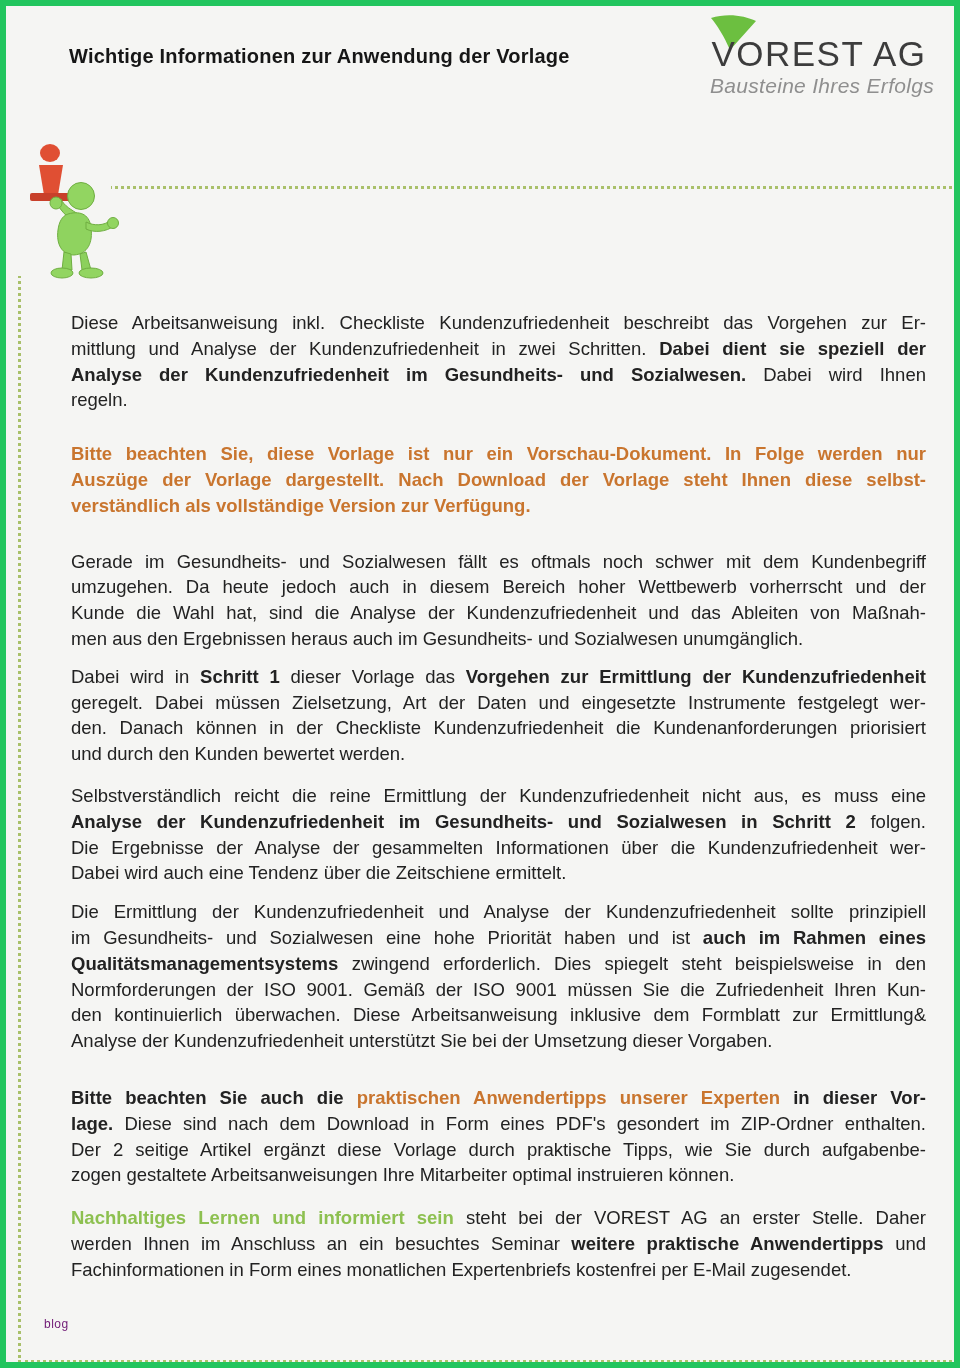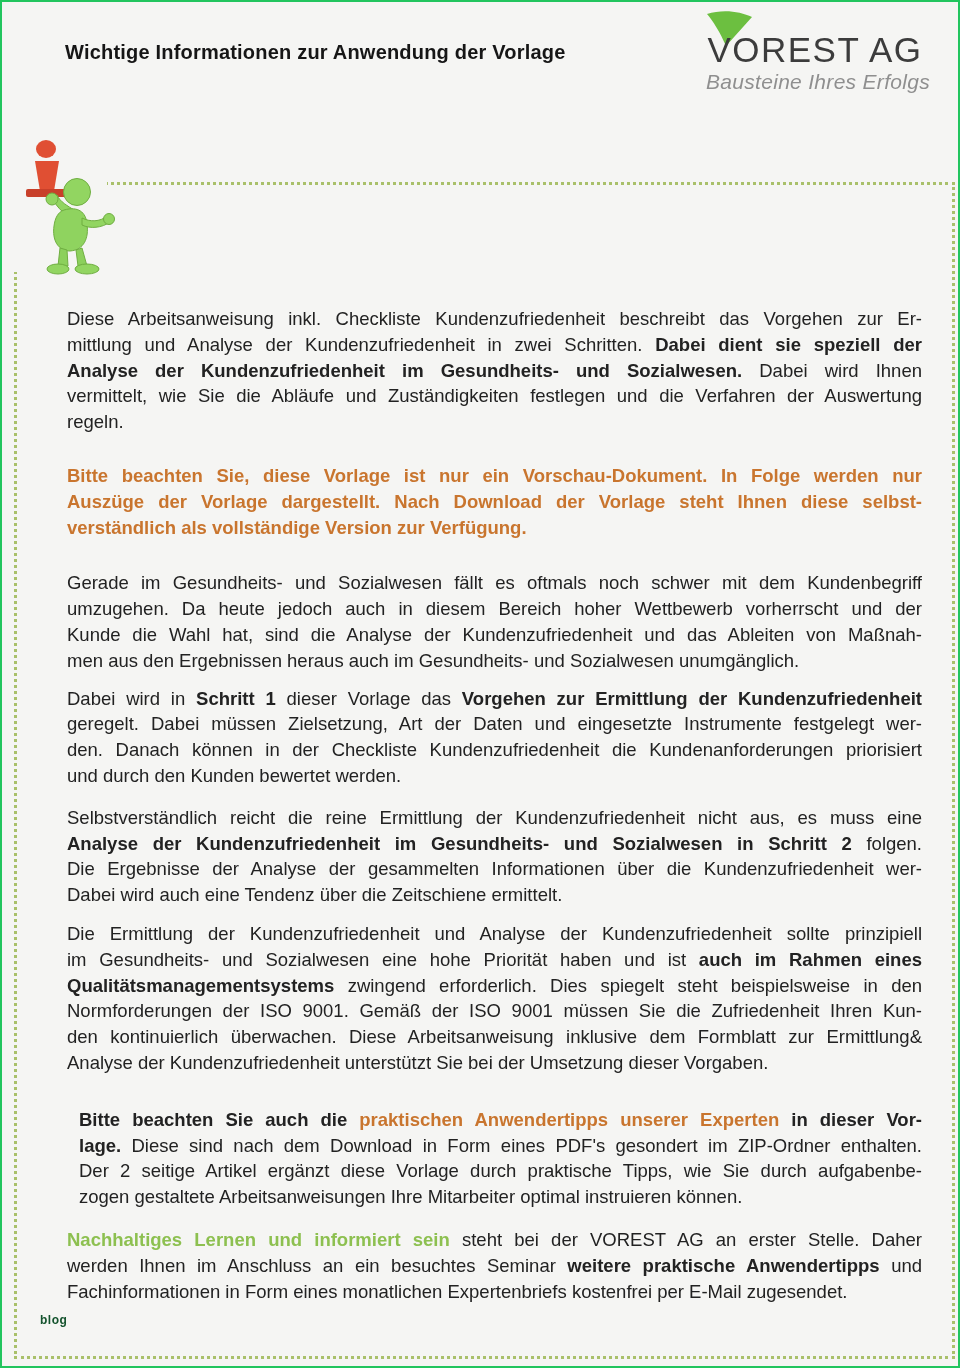--- a/index.html
+++ b/index.html
@@ -6,21 +6,21 @@
     --c-orange:#c9752e;
     --c-green:#8dc050;
     --c-border:#a9c06a;
     --c-text:#222222;
     --c-bg:#f5f5f3;
   }
   *{margin:0;padding:0;box-sizing:border-box;}
   body{width:960px;height:1368px;font-family:"Liberation Sans",sans-serif;background:#fff;}
   .page{
     position:relative;width:960px;height:1368px;background:var(--c-bg);
-    border:2px solid #22c55e;overflow:hidden;
+    border:6px solid #22c55e;overflow:hidden;
   }
   
   .doc-title{
     position:absolute;left:63px;top:39px;
     font-size:20px;font-weight:bold;color:#161616;letter-spacing:0.2px;
   }
   .logo{position:absolute;left:698px;top:4px;width:230px;height:96px;text-align:center;}
   .logo-triangle{position:absolute;left:4px;top:2px;}
   .logo-name{
     position:absolute;left:0;top:24px;width:230px;
@@ -45,30 +45,30 @@
   .content{
     position:absolute;left:65px;top:304px;width:855px;
     font-size:18.5px;line-height:25.8px;color:var(--c-text);
   }
   .para{margin:0;}
   .para:nth-child(2){margin-top:28px;}
   .para:nth-child(3){margin-top:30px;}
   .para:nth-child(4){margin-top:12px;}
   .para:nth-child(5){margin-top:16px;}
   .para:nth-child(6){margin-top:13px;}
-  .para:nth-child(7){margin-top:31px;margin-left:12px;}
+  .para:nth-child(7){margin-top:31px;}
   .para:nth-child(8){margin-top:17px;}
   .line{text-align:justify;text-align-last:justify;white-space:normal;}
   .line.last{text-align-last:left;}
   .seg-b{font-weight:bold;}
   .seg-ob{font-weight:bold;color:var(--c-orange);}
   .seg-gb{font-weight:bold;color:var(--c-green);}
   .watermark{
     position:absolute;left:38px;top:1311px;
-    font-size:12px;color:#14532d;letter-spacing:0.5px;font-weight:bold;
+    font-size:12px;color:#701a75;letter-spacing:0.5px;
   }
 </style>
 </head>
 <body>
 
 <div class="page">
 
   <div class="doc-title">Wichtige Informationen zur Anwendung der Vorlage</div>
 
   <div class="logo">
@@ -102,21 +102,20 @@
       <ellipse cx="42" cy="137" rx="11" ry="5" fill="#92d561"></ellipse>
       <ellipse cx="71" cy="137" rx="12" ry="5" fill="#92d561"></ellipse>
     </g>
   </svg>
 
   <div class="content">
       <div class="para">
         <div class="line"><span>Diese Arbeitsanweisung inkl. Checkliste Kundenzufriedenheit beschreibt das Vorgehen zur Er-</span></div>
         <div class="line"><span>mittlung und Analyse der Kundenzufriedenheit in zwei Schritten. </span><span class="seg-b">Dabei dient sie speziell der</span></div>
         <div class="line"><span class="seg-b">Analyse der Kundenzufriedenheit im Gesundheits- und Sozialwesen. </span><span>Dabei wird Ihnen</span></div>
-        <div class="line"><span>vermittelt, wie Sie die Abläufe und Zuständigkeiten festlegen und die Verfahren der Auswertung</span></div>
         <div class="line last"><span>regeln.</span></div>
       </div>
       <div class="para">
         <div class="line"><span class="seg-ob">Bitte beachten Sie, diese Vorlage ist nur ein Vorschau-Dokument. In Folge werden nur</span></div>
         <div class="line"><span class="seg-ob">Auszüge der Vorlage dargestellt. Nach Download der Vorlage steht Ihnen diese selbst-</span></div>
         <div class="line last"><span class="seg-ob">verständlich als vollständige Version zur Verfügung.</span></div>
       </div>
       <div class="para">
         <div class="line"><span>Gerade im Gesundheits- und Sozialwesen fällt es oftmals noch schwer mit dem Kundenbegriff</span></div>
         <div class="line"><span>umzugehen. Da heute jedoch auch in diesem Bereich hoher Wettbewerb vorherrscht und der</span></div>

